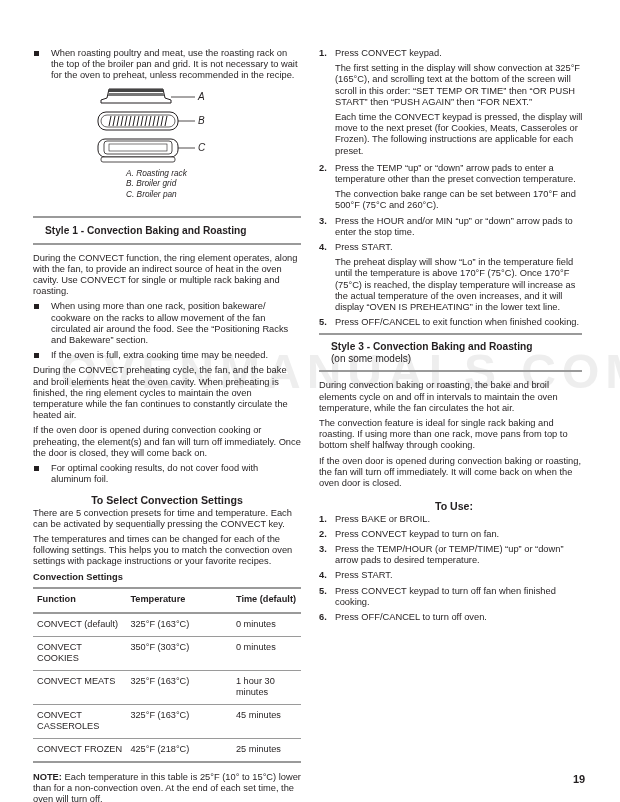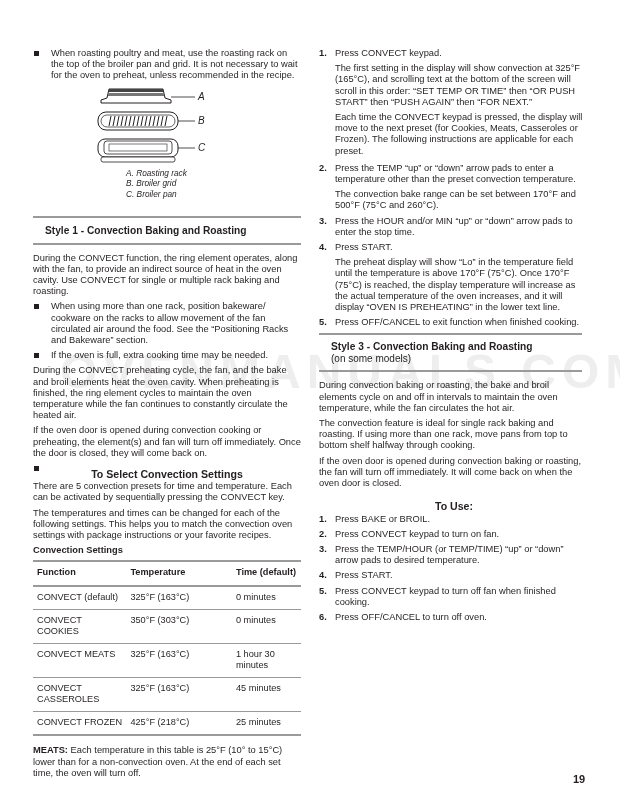--- a/index.html
+++ b/index.html
@@ -108,20 +108,21 @@
     <span>When using more than one rack, position bakeware/ cookware on the racks to allow movement of the fan circulated air around the food. See the “Positioning Racks and Bakeware” section.</span>
   </div>
   <div class="bullet">
     <span class="sq"></span>
     <span>If the oven is full, extra cooking time may be needed.</span>
   </div>
   <p>During the CONVECT preheating cycle, the fan, and the bake and broil elements heat the oven cavity. When preheating is finished, the ring element cycles to maintain the oven temperature while the fan continues to constantly circulate the heated air.</p>
   <p>If the oven door is opened during convection cooking or preheating, the element(s) and fan will turn off immediately. Once the door is closed, they will come back on.</p>
   <div class="bullet">
     <span class="sq"></span>
+    <span>For optimal cooking results, do not cover food with aluminum foil.</span>
   </div>
 
   <div class="subhead">To Select Convection Settings</div>
   <p>There are 5 convection presets for time and temperature. Each can be activated by sequentially pressing the CONVECT key.</p>
   <p>The temperatures and times can be changed for each of the following settings. This helps you to match the convection oven settings with package instructions or your favorite recipes.</p>
   <div class="small-head">Convection Settings</div>
 
   <table>
     <thead>
       <tr class="head-row">
@@ -153,21 +154,21 @@
       </tr>
       <tr>
         <td>CONVECT FROZEN</td>
         <td>425°F (218°C)</td>
         <td>25 minutes</td>
       </tr>
     </tbody>
   </table>
 
   <p style="margin-top:9px;">
-    <b>MEATS:</b><span> Each temperature in this table is 25°F (10° to 15°C) lower than for a non-convection oven. At the end of each set time, the oven will turn off.</span>
+    <b>NOTE:</b><span> Each temperature in this table is 25°F (10° to 15°C) lower than for a non-convection oven. At the end of each set time, the oven will turn off.</span>
   </p>
 </div>
 
 <div class="col col-right">
   <ol class="steps">
     <li>
       <span class="num">1.</span>
       <div>Press CONVECT keypad.</div>
       <div class="sub">The first setting in the display will show convection at 325°F (165°C), and scrolling text at the bottom of the screen will scroll in this order: “SET TEMP OR TIME” then “OR PUSH START” then “PUSH AGAIN” then “FOR NEXT.”</div>
       <div class="sub">Each time the CONVECT keypad is pressed, the display will move to the next preset (for Cookies, Meats, Casseroles or Frozen). The following instructions are applicable for each preset.</div>

